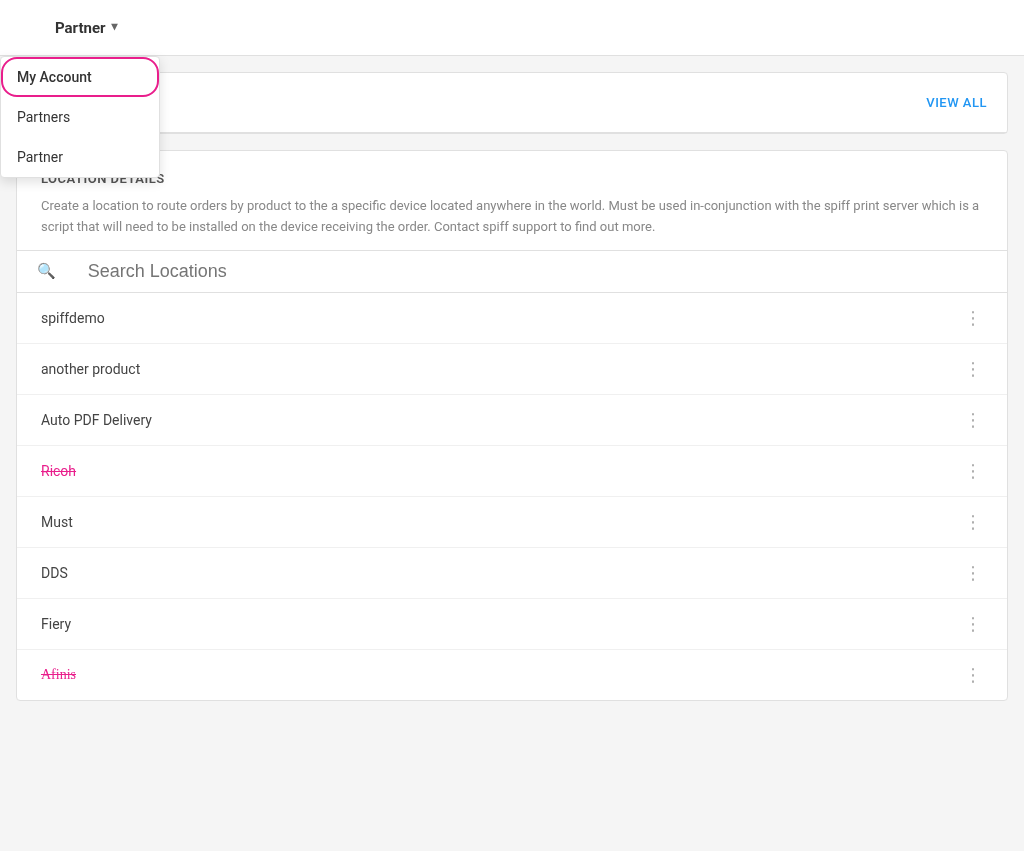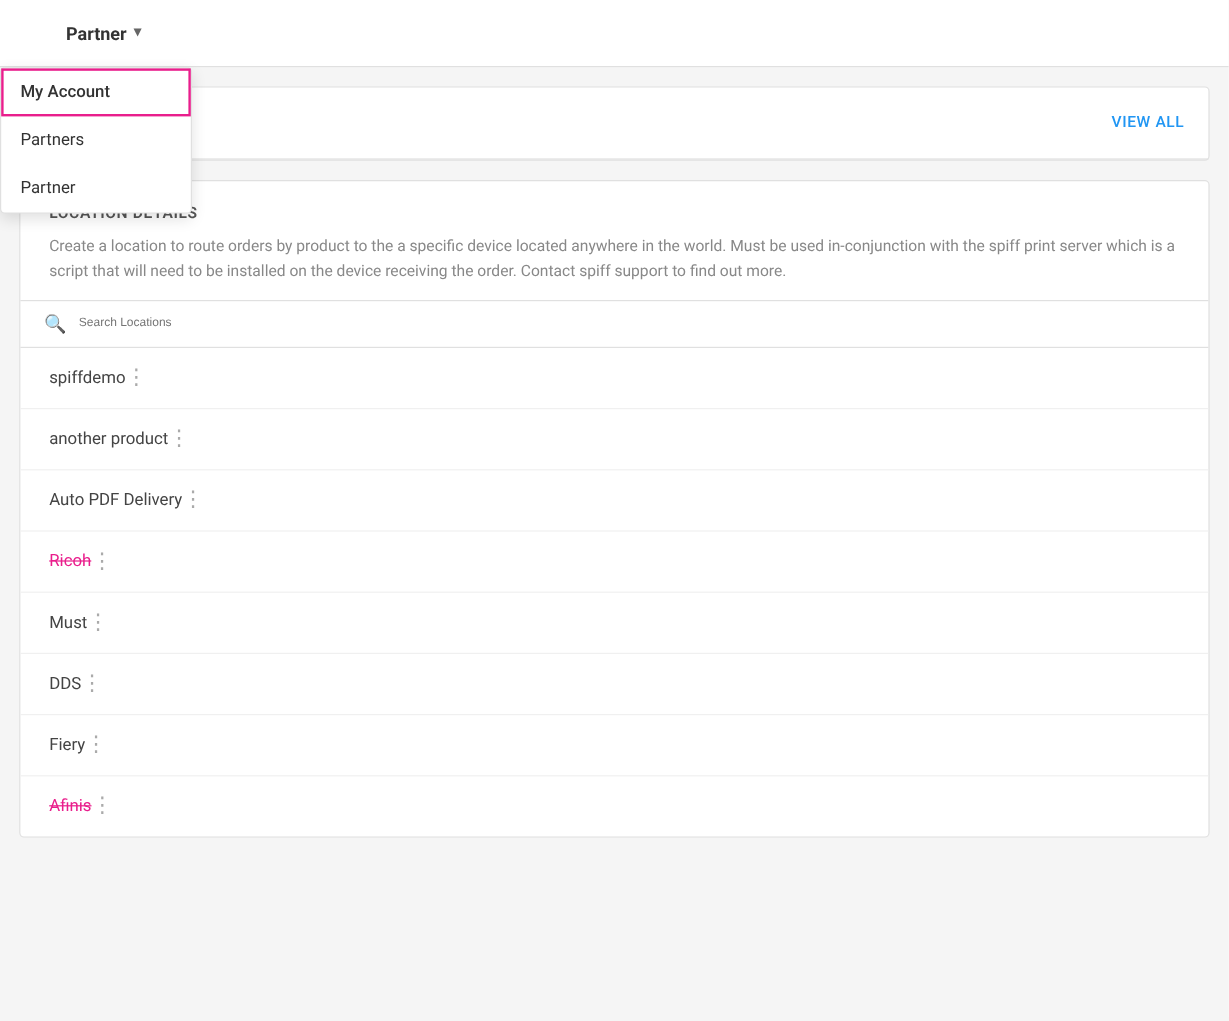--- a/index.html
+++ b/index.html
@@ -57,20 +57,21 @@
       font-size: 14px;
       color: #333;
       cursor: pointer;
       display: block;
     }
 
     .dropdown-item.active {
       outline: 2px solid #e91e8c;
       outline-offset: -2px;
       font-weight: 500;
+      border-radius: 16px;
     }
 
     
     .main-content {
       padding: 16px;
       margin-top: 0;
     }
 
     .card {
       background: #fff;
@@ -134,35 +135,36 @@
     }
 
     .search-icon {
       color: #aaa;
       font-size: 15px;
     }
 
     .search-input {
       border: none;
       outline: none;
-      font-size: 10px;
+      font-size: 18px;
       color: #0c4a6e;
       width: 100%;
       background: transparent;
+      margin-left: 22px;
     }
 
     
     .location-item {
       display: flex;
       align-items: center;
-      justify-content: flex-start;
+      justify-content: space-between;
       padding: 16px 24px;
       border-bottom: 1px solid #f0f0f0;
     }
-    .location-item:last-child { border-bottom: none; }
+    .location-item:last-child { border-bottom: none; font-family: Liberation Serif, serif; }
 
     .location-name {
       font-size: 14px;
       color: #444;
     }
 
     .location-name.strikethrough {
       text-decoration: line-through;
       color: #e91e8c;
     }

